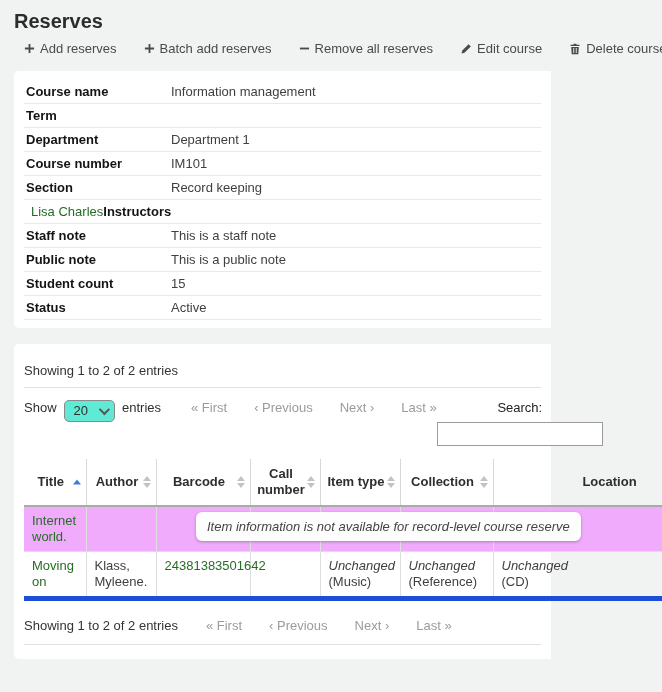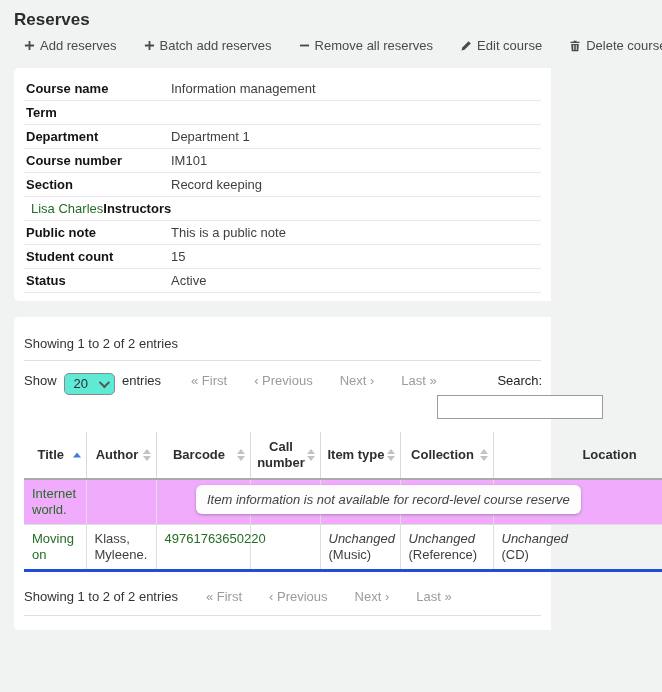--- a/index.html
+++ b/index.html
@@ -6,21 +6,21 @@
     margin: 0; padding: 0;
     width: 662px; height: 692px;
     overflow: hidden;
     background: #f1f2f2;
     font-family: "Liberation Sans", sans-serif;
     font-size: 13px;
     color: #3f3f3f;
   }
   .page-title {
     margin: 10px 0 2px 14px;
-    font-size: 17px;
+    font-size: 20px;
     font-weight: bold;
     color: #2c2c2c;
   }
   
   .toolbar {
     display: flex;
     align-items: center;
     gap: 27px;
     margin: 8px 0 15px 24px;
     color: #4a4a4a;
@@ -143,21 +143,21 @@
   }
   table.reserves td {
     border-right: 1px solid #dedede;
     border-bottom: 1px solid #dedede;
     padding: 6px 8px;
     vertical-align: top;
     line-height: 16px;
     color: #3f3f3f;
   }
   tr.striped td { background: #f0abfc; }
-  tr.row-last td { border-bottom: 3px solid #1d4ed8; }
+  tr.row-last td { border-bottom: 5px solid #1d4ed8; }
   .sort-icon {
     position: absolute;
     right: 5px; top: 50%;
     transform: translateY(-50%);
     display: inline-flex;
     flex-direction: column;
     gap: 2px;
   }
   .tri-up {
     width: 0; height: 0;
@@ -264,20 +264,24 @@
       <tr>
         <th>Section</th>
         <td>Record keeping</td>
       </tr>
       <tr>
         <td colspan="2" class="instructors-cell">
           <a class="green-link">Lisa Charles</a><b>Instructors</b>
         </td>
       </tr>
       <tr>
+        <th>Staff note</th>
+        <td>This is a staff note</td>
+      </tr>
+      <tr>
         <th>Public note</th>
         <td>This is a public note</td>
       </tr>
       <tr>
         <th>Student count</th>
         <td>15</td>
       </tr>
       <tr>
         <th>Status</th>
         <td>Active</td>
@@ -381,21 +385,21 @@
           <td></td>
           <td></td>
           <td></td>
         </tr>
         <tr class="row-last">
           <td>
             <a class="green-link">Moving on</a>
           </td>
           <td>Klass, Myleene.</td>
           <td class="nowrap">
-            <a class="green-link">49761763650220</a>
+            <a class="green-link">24381383501642</a>
           </td>
           <td></td>
           <td>
             <span class="cell-em">Unchanged</span><br>
             <span>(Music)</span>
           </td>
           <td>
             <span class="cell-em">Unchanged</span><br>
             <span>(Reference)</span>
           </td>

